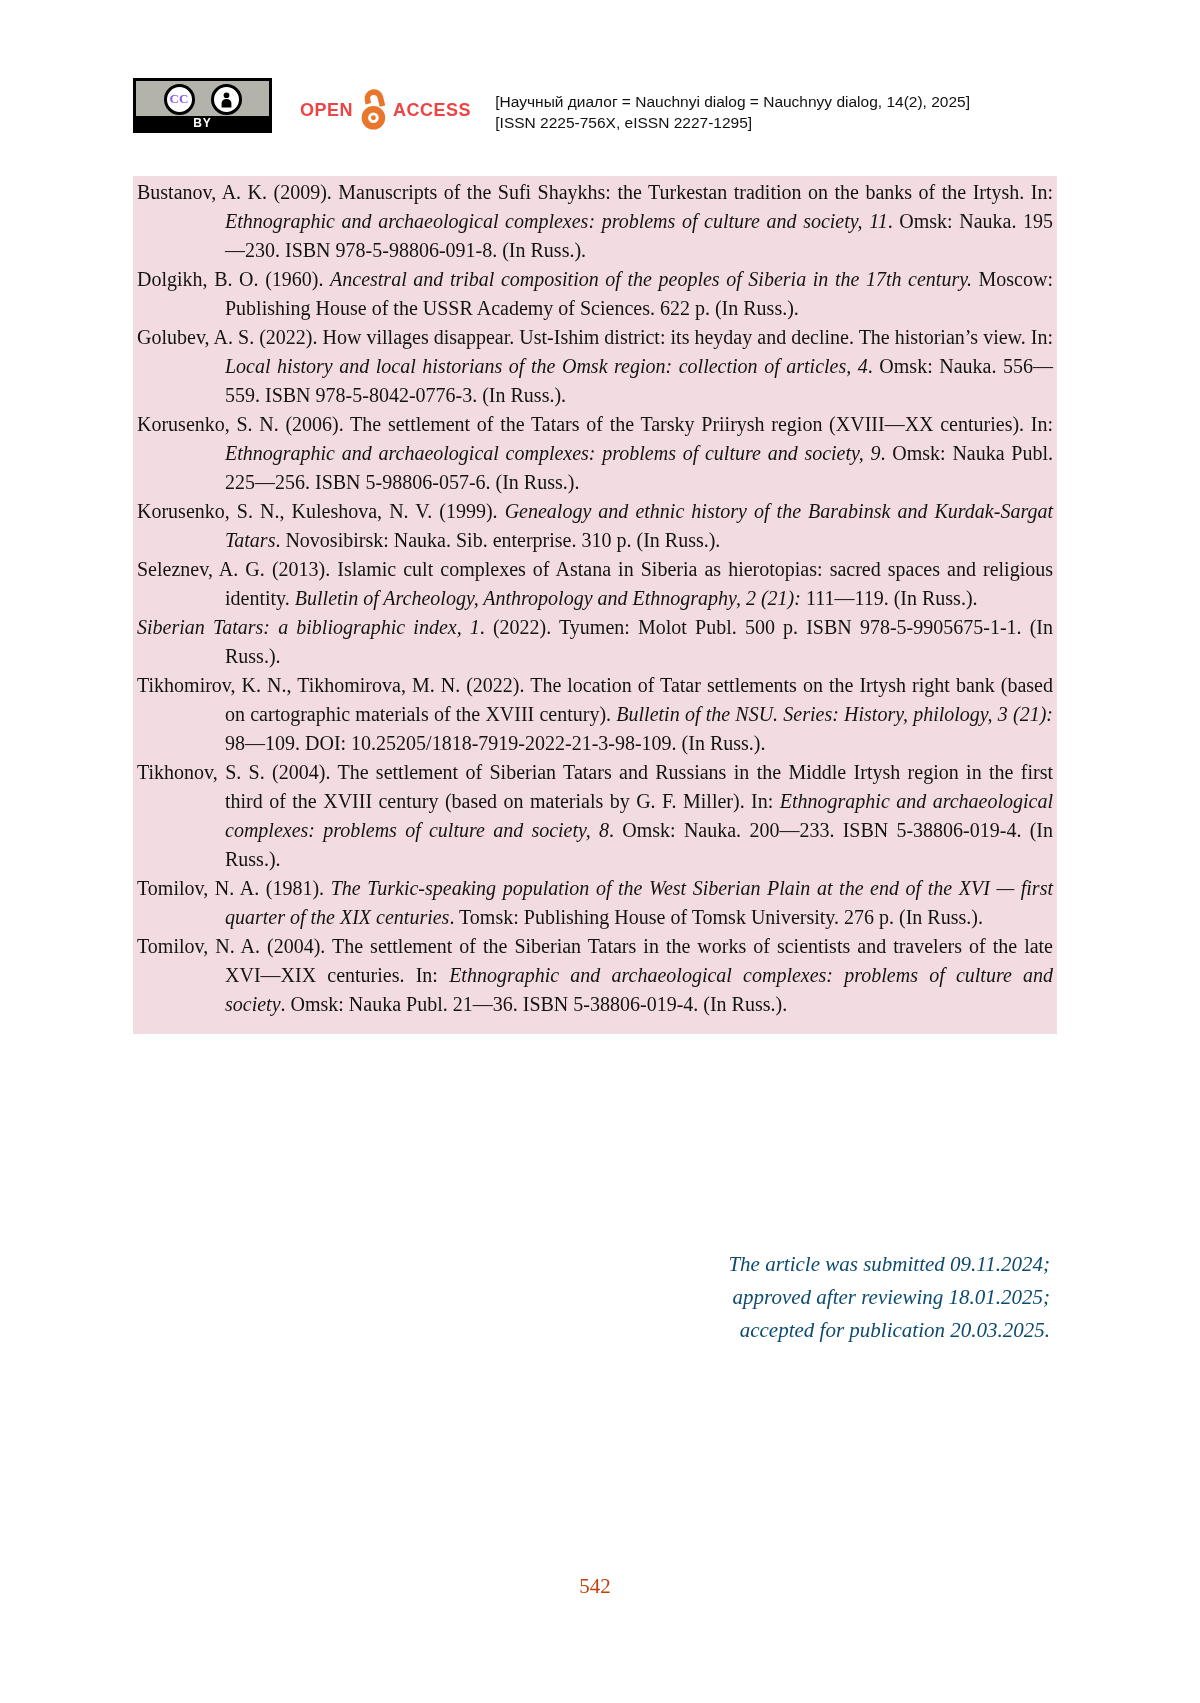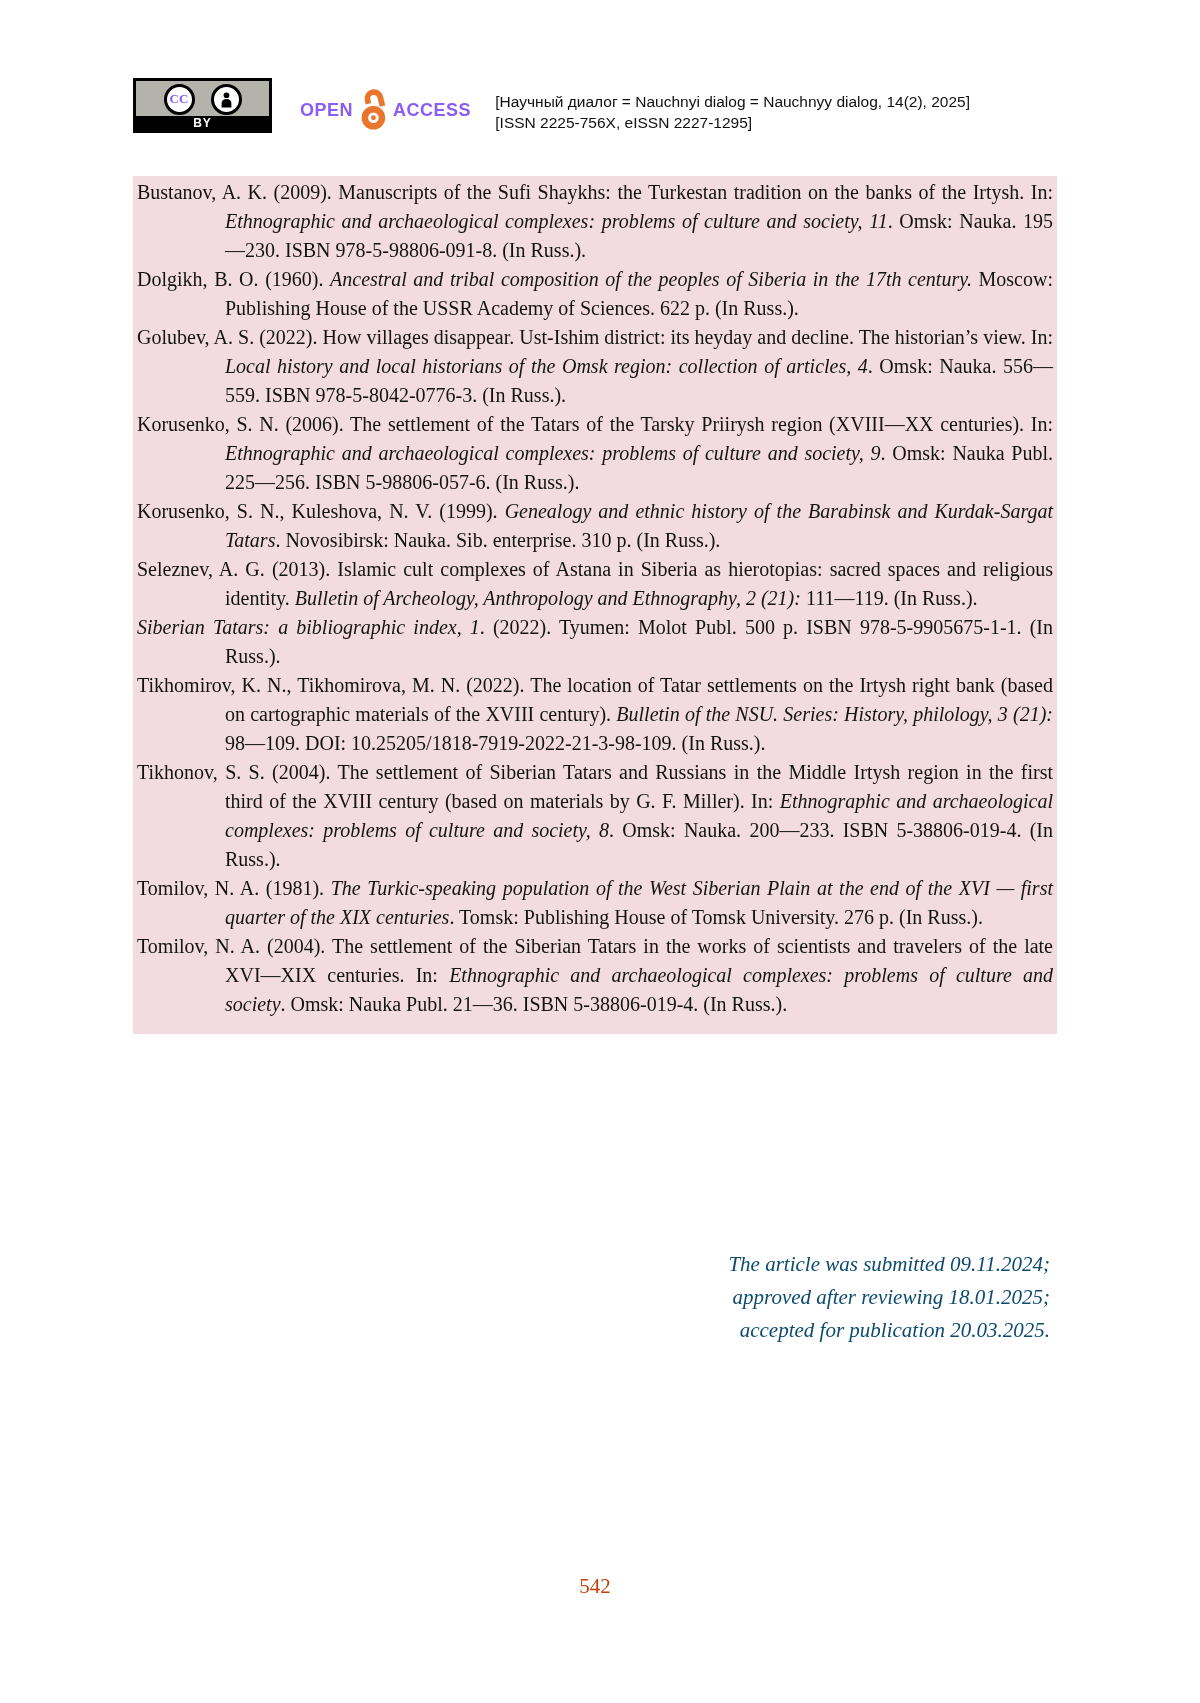--- a/index.html
+++ b/index.html
@@ -25,21 +25,21 @@
   }
   .cc-strip {
     position:absolute; left:0; right:0; bottom:0; height:14px; background:#000;
     color:#fff; text-align:center; font-family:"Liberation Sans","DejaVu Sans",sans-serif;
     font-size:12px; font-weight:bold; line-height:14px; letter-spacing:1px;
   }
   .oa-logo {
     position:absolute; left:300px; top:88px; height:44px;
     display:flex; align-items:center; gap:5px;
     font-family:"Liberation Sans","DejaVu Sans",sans-serif;
-    font-weight:bold; font-size:18px; color:#8b5cf6; letter-spacing:0.5px;
+    font-weight:bold; font-size:18px; color:#ef4444; letter-spacing:0.5px;
   }
   .oa-lock { display:block; }
   .journal-head {
     position:absolute; right:230px; top:91px; 
     font-family:"Liberation Sans","DejaVu Sans",sans-serif;
     font-size:15.5px; line-height:21px; color:#101010;
   }
 
   
   .refs-block {

